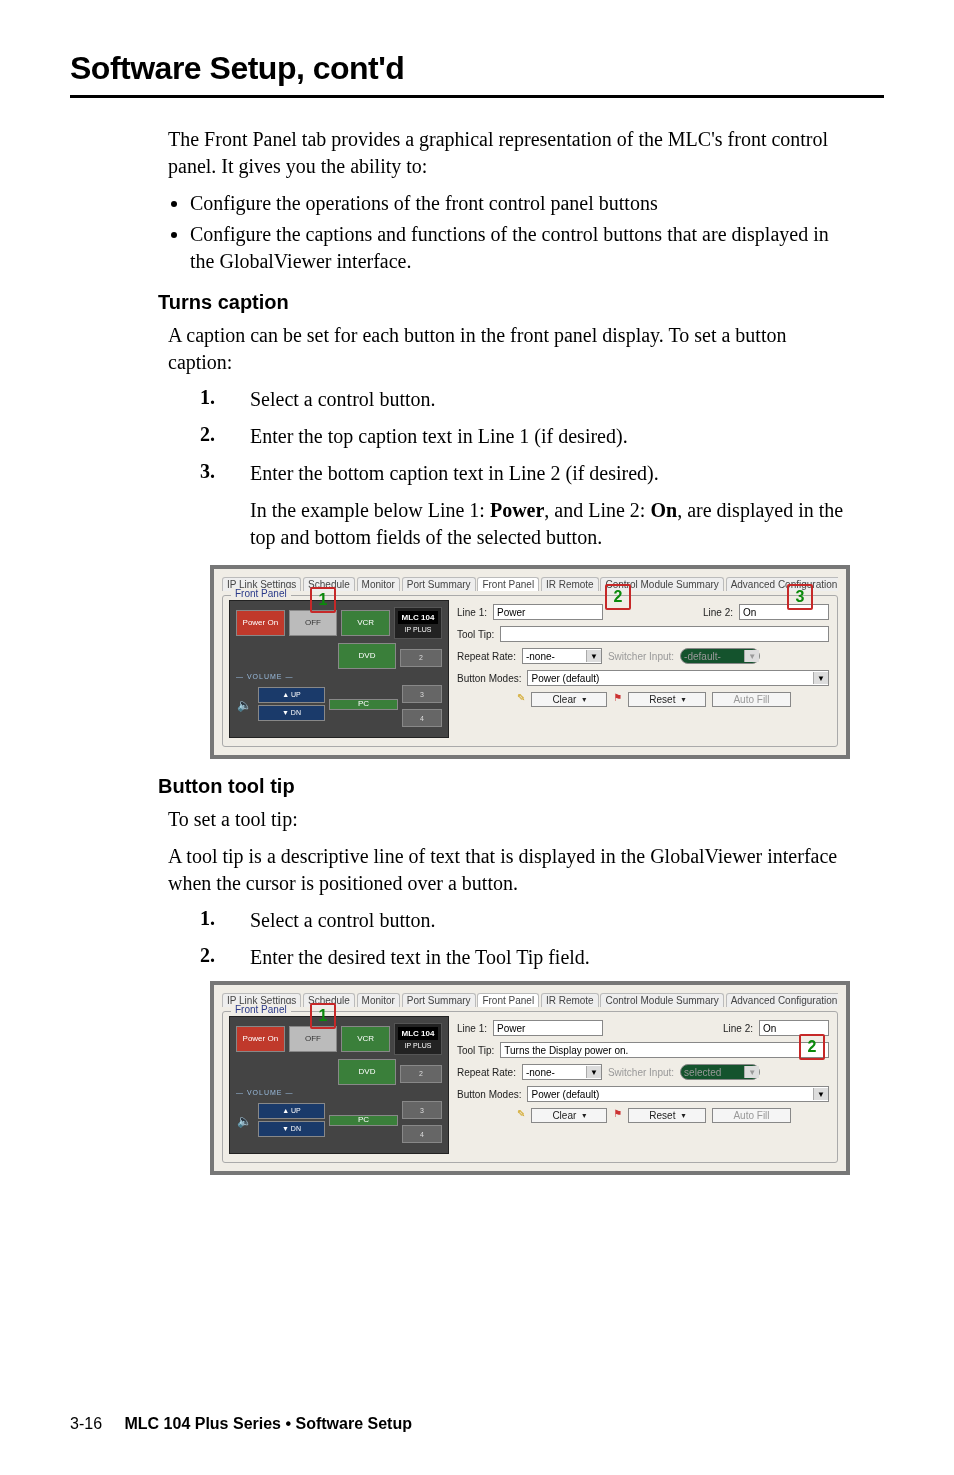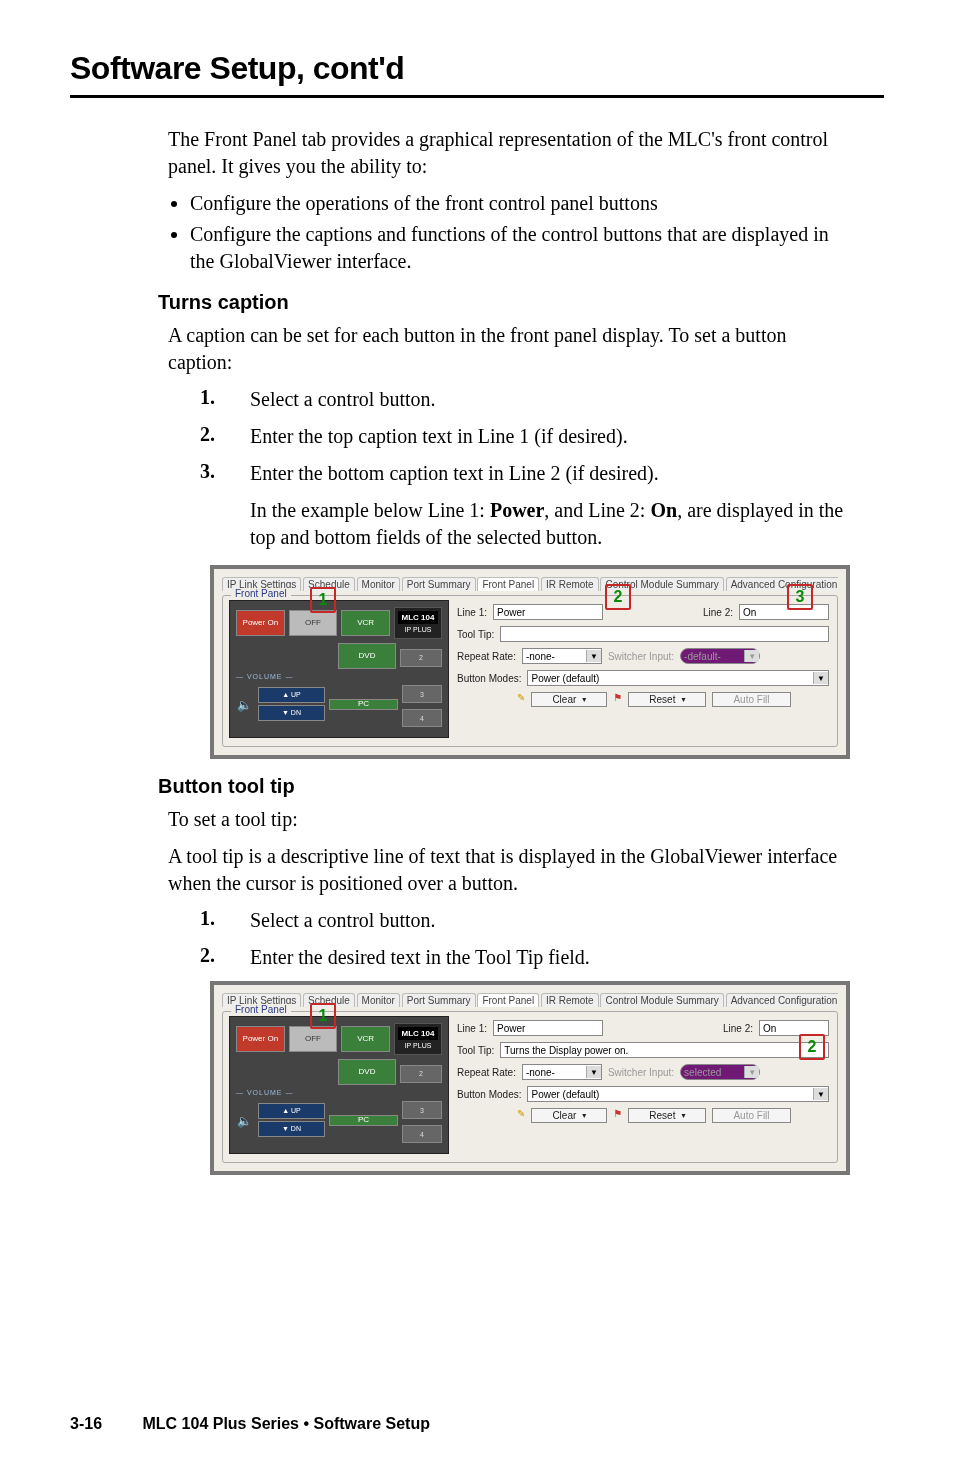--- a/index.html
+++ b/index.html
@@ -189,21 +189,21 @@
     box-sizing: border-box;
   }
   .prop-row .combo {
     display: inline-flex; align-items: center; justify-content: space-between;
     padding-right: 0;
   }
   .combo .arrow {
     width: 14px; height: 100%; background: #ddd; border-left: 1px solid #aaa;
     display: flex; align-items: center; justify-content: center; font-size: 8px;
   }
-  .combo.disabled { background: #701a75; color: #999; border-radius: 8px; }
+  .combo.disabled { background: #14532d; color: #999; border-radius: 8px; }
   .btnbar { display: flex; gap: 6px; margin-top: 4px; justify-content: flex-start; padding-left: 60px;}
   .winbtn {
     border: 1px solid #888; background: #f5f5f5;
     font-size: 10px; padding: 1px 20px; display: inline-flex; align-items: center; gap: 4px;
     color: #222;
   }
   .winbtn.split::after { content: "▾"; font-size: 8px; margin-left: 2px; }
   .winbtn.disabled { color: #999; }
   .callout {
     position: absolute;
@@ -217,21 +217,21 @@
     background: rgba(255,255,255,0.0);
     border-radius: 2px;
   }
   .footer {
     position: absolute;
     bottom: 42px;
     left: 70px;
     font-family: Verdana, Arial, sans-serif;
     font-size: 16px;
   }
-  .footer .pg { font-weight: 700; margin-right: 36px; }
+  .footer .pg { font-weight: 400; margin-right: 18px; }
   .footer .rest { font-weight: 700; }
 </style>
 </head>
 <body>
 
 <div class="page">
 
   <h1 class="chapter-title">Software Setup, cont'd</h1>
   <hr class="hr-heavy">
 

